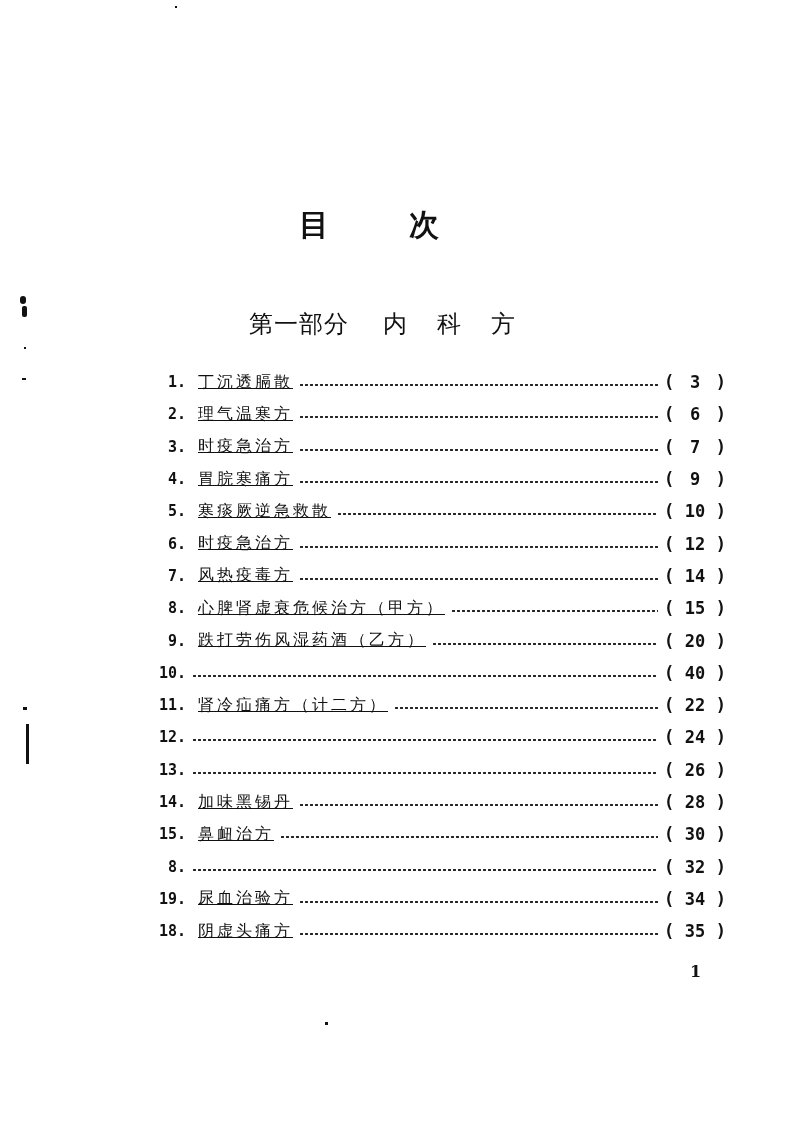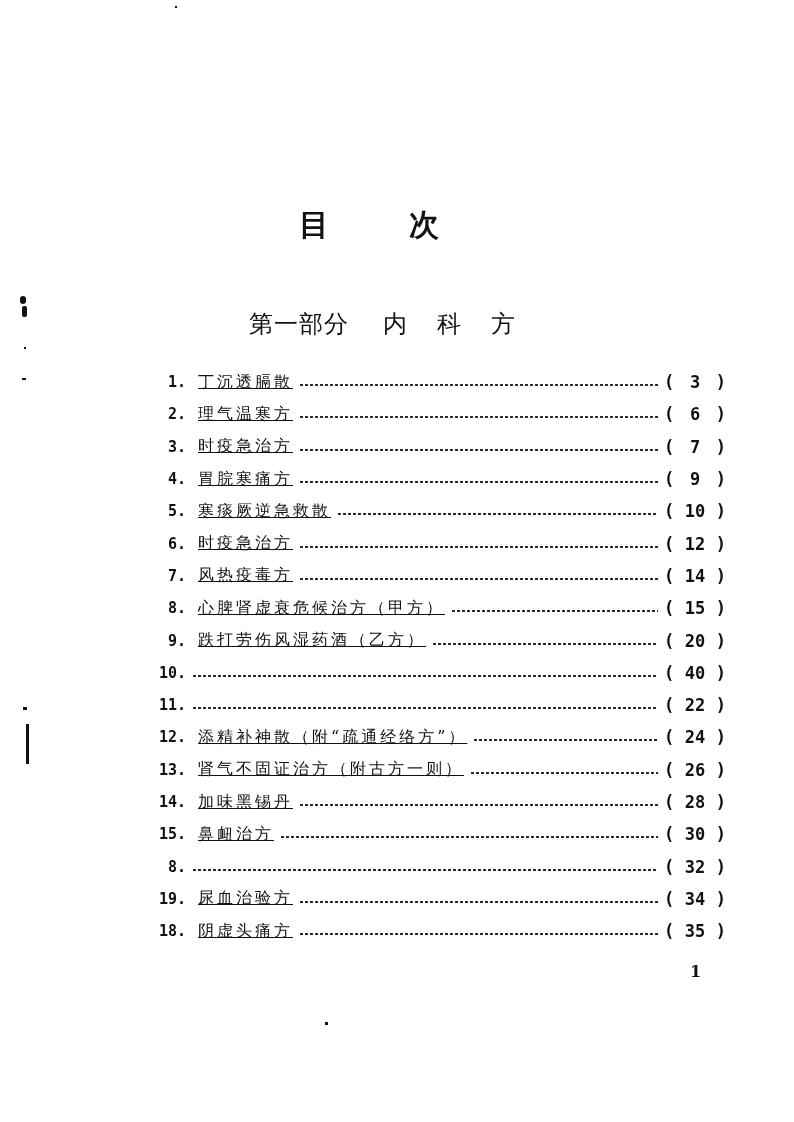--- a/index.html
+++ b/index.html
@@ -229,40 +229,39 @@
         <span class="toc-num">10.</span>
         <span class="toc-leader"></span>
         <span class="toc-page">
           <span>(</span>
           <span class="pnum">40</span>
           <span>)</span>
         </span>
       </div>
       <div class="toc-row">
         <span class="toc-num">11.</span>
+        <span class="toc-title">肾冷疝痛方（计二方）</span>
         <span class="toc-leader"></span>
         <span class="toc-page">
           <span>(</span>
           <span class="pnum">22</span>
           <span>)</span>
         </span>
       </div>
       <div class="toc-row">
         <span class="toc-num">12.</span>
-        <span class="toc-title">添精补神散（附“疏通经络方”）</span>
         <span class="toc-leader"></span>
         <span class="toc-page">
           <span>(</span>
           <span class="pnum">24</span>
           <span>)</span>
         </span>
       </div>
       <div class="toc-row">
         <span class="toc-num">13.</span>
-        <span class="toc-title">肾气不固证治方（附古方一则）</span>
         <span class="toc-leader"></span>
         <span class="toc-page">
           <span>(</span>
           <span class="pnum">26</span>
           <span>)</span>
         </span>
       </div>
       <div class="toc-row">
         <span class="toc-num">14.</span>
         <span class="toc-title">加味黑锡丹</span>

